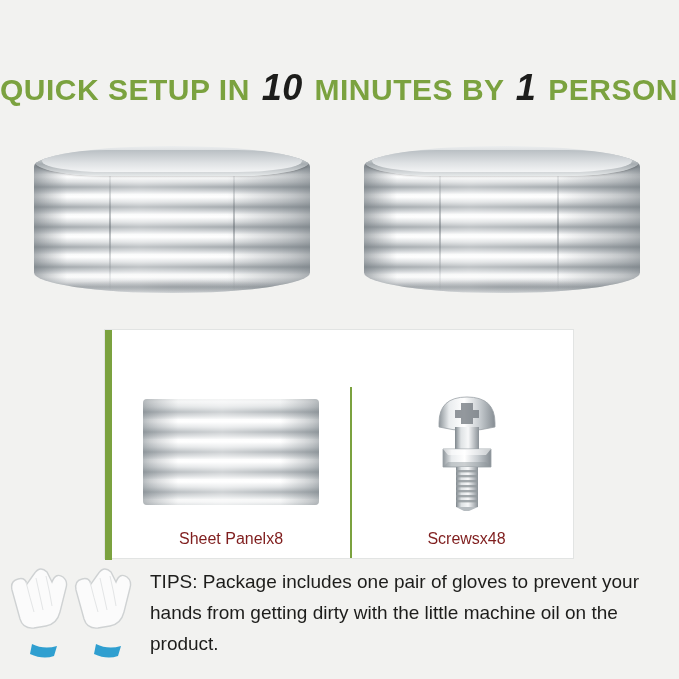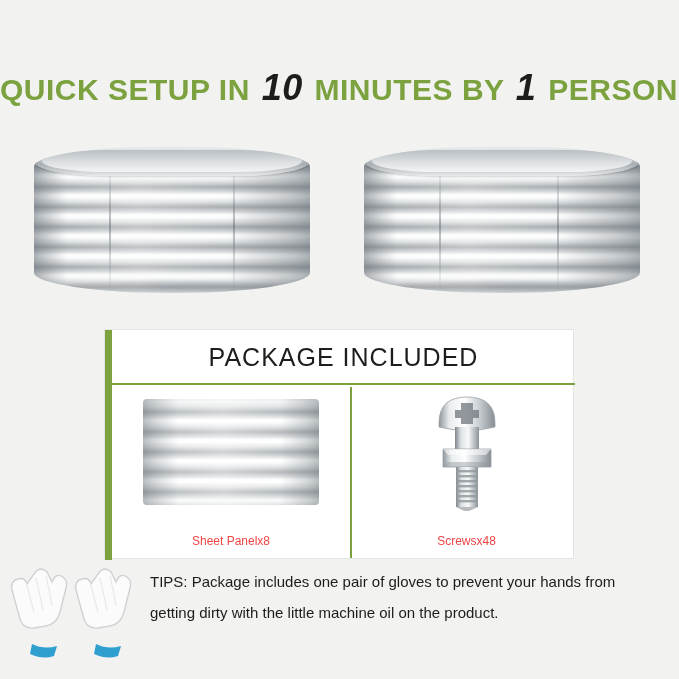--- a/index.html
+++ b/index.html
@@ -155,22 +155,22 @@
     position: absolute;
     top: 57px;
     height: 171px;
   }
   .cell-left { left: 7px; width: 238px; }
   .cell-right { left: 250px; width: 223px; }
   .cell .caption {
     position: absolute;
     left: 0; right: 0; bottom: 10px;
     text-align: center;
-    font-size: 12px;
-    color: #ef4444;
+    font-size: 16px;
+    color: #7f1d1d;
   }
 
   
   .panel-stack {
     position: absolute;
     left: 50%;
     transform: translateX(-50%);
     top: 12px;
     width: 176px;
     height: 106px;
@@ -207,21 +207,21 @@
     width: 100px;
     height: 118px;
   }
 
   
   .tips {
     position: absolute;
     left: 150px;
     top: 566px;
     width: 510px;
-    font-size: 15px;
+    font-size: 19px;
     line-height: 31px;
     color: #1d1d1b;
   }
 
   
   .gloves {
     position: absolute;
     left: 10px;
     top: 560px;
     width: 130px;
@@ -254,21 +254,20 @@
   <div class="seam" style="left:27%;"></div>
   <div class="seam" style="left:70%;"></div>
   <div class="rim">
     <div class="rim-inner"></div>
   </div>
   <div class="bottom-shadow"></div>
 </div>
 
 <div class="package-box">
   <div class="green-edge"></div>
-  <div class="package-title">PACKAGE  INCLUDED</div>
   <div class="divider-v"></div>
 
   <div class="cell cell-left">
     <div class="panel-stack"></div>
     <div class="caption">Sheet Panelx8</div>
   </div>
 
   <div class="cell cell-right">
     <svg class="screw" viewBox="0 0 100 118">
       <defs>

